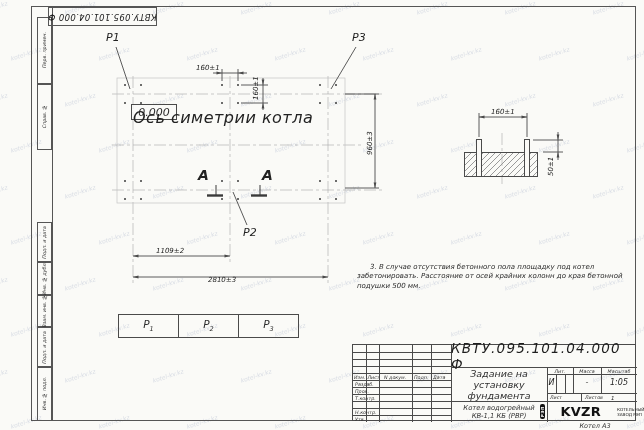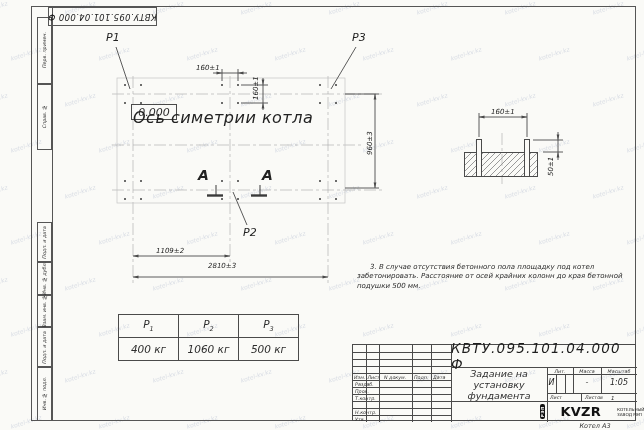--- a/index.html
+++ b/index.html
@@ -276,21 +276,21 @@
     </div>
 
   <div class="lbl" style="left:106px;top:31px;font-size:11px;">P1</div>
   <div class="lbl" style="left:352px;top:31px;font-size:11px;">P3</div>
   <div class="lbl" style="left:243px;top:226px;font-size:11px;">P2</div>
 
   <div class="lbl dim" style="left:196px;top:64px;">160±1</div>
   <div class="lbl dim rot" style="left:252px;top:100px;">160±1</div>
   <div class="lbl dim rot" style="left:366px;top:155px;">960±3</div>
   <div class="lbl dim" style="left:156px;top:247px;">1109±2</div>
-  <div class="lbl dim" style="left:208px;top:262px;">2810±3</div>
+  <div class="lbl dim" style="left:208px;top:276px;">2810±3</div>
 
   <div class="elev-box">
     <span>0.000</span>
   </div>
   <div class="lbl" style="left:133px;top:108px;font-size:16px;letter-spacing:0.5px;">Ось симетрии котла</div>
 
   <div class="lbl" style="left:198px;top:167px;font-size:14px;font-weight:600;">А</div>
   <div class="lbl" style="left:262px;top:167px;font-size:14px;font-weight:600;">А</div>
 
   <div class="con-block"></div>
@@ -298,25 +298,20 @@
   <div class="bolt-rect" style="left:524px;"></div>
   <div class="lbl dim" style="left:491px;top:108px;">160±1</div>
   <div class="lbl dim rot" style="left:547px;top:176px;">50±1</div>
 
   <table class="loads">
     <tbody>
         <tr>
       <td><span>P</span><sub>1</sub></td>
       <td><span>P</span><sub>2</sub></td>
       <td><span>P</span><sub>3</sub></td>
-    </tr>
-    <tr>
-      <td>400 кг</td>
-      <td>1060 кг</td>
-      <td>500 кг</td>
     </tr>
   </tbody>
     </table>
 
   <div class="notes">
     <p>3. В случае отсутствия бетонного пола площадку под котел забетонировать. Расстояние от осей крайних колонн до края бетонной подушки 500 мм.</p>
   </div>
 
   <div class="tblock">
 
@@ -364,20 +359,24 @@
     <div class="tb-lbl" style="left:220px;top:23.5px;width:28px;text-align:center;">Масса</div>
     <div class="tb-lbl" style="left:248px;top:23.5px;width:36px;text-align:center;">Масштаб</div>
     <div class="tb-val" style="left:194px;top:33px;width:9px;text-align:center;font-size:8px;">И</div>
     <div class="tb-val" style="left:220px;top:33px;width:28px;text-align:center;font-size:8px;">-</div>
     <div class="tb-val" style="left:248px;top:33px;width:36px;text-align:center;font-size:8px;">1:05</div>
 
     <div class="tb-lbl" style="left:197px;top:50px;">Лист</div>
     <div class="tb-lbl" style="left:232px;top:50px;">Листов</div>
     <div class="tb-val" style="left:258px;top:49.5px;font-size:5.5px;">1</div>
 
+    <div class="product">
+      <span>Котел водогрейный</span>
+      <span>КВ-1,1 КБ  (РВР)</span>
+    </div>
     <div class="org">
       <span class="org-mark">
           <span>РЭП</span>
         </span>
       <span class="org-name">KVZR</span>
       <span class="org-tag">
         <span>КОТЕЛЬНЫЙ</span>
         <span>ЗАВОД РЭП</span>
       </span>
     </div>

